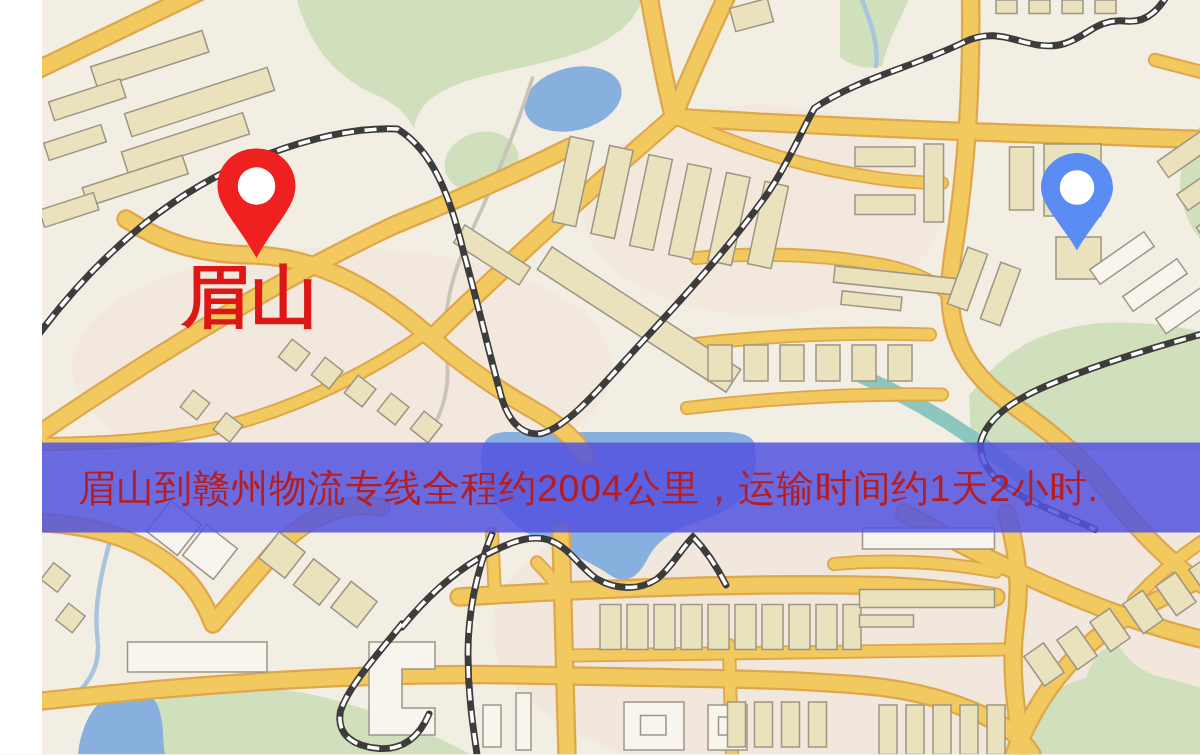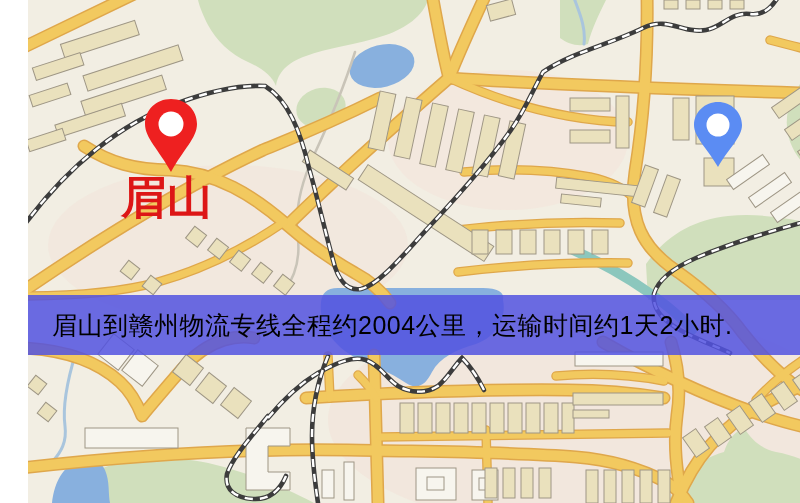--- a/index.html
+++ b/index.html
@@ -28,21 +28,21 @@
   .tint{opacity:.32}
   
   .pin-label{position:absolute;font-family:"Liberation Serif","DejaVu Serif",serif;font-weight:bold;font-size:45px;line-height:1;letter-spacing:1px;white-space:nowrap;}
   #label-origin{left:93px;top:176px;color:var(--label-origin,#dd1616);}
   #label-destination{left:637px;top:176px;color:var(--label-destination,#2433e6);}
   #route-banner{
     position:absolute;left:0;top:295px;width:800px;height:60px;
     background:var(--banner-bg,rgba(82,82,224,.85));
     display:flex;align-items:center;box-sizing:border-box;padding:0 24px;
   }
-  #route-banner .banner-text{color:#000000;font-size:25px;letter-spacing:.5px;white-space:nowrap;}
+  #route-banner .banner-text{color:#b91c1c;font-size:25px;letter-spacing:.5px;white-space:nowrap;}
 </style>
 </head>
 <body>
 
 <div id="stage">
 
   <svg id="map-svg" width="800" height="503" viewBox="0 0 800 503">
     <defs>
       <g id="roadsA">
         <path d="M-6,48 L106,-6"></path>

